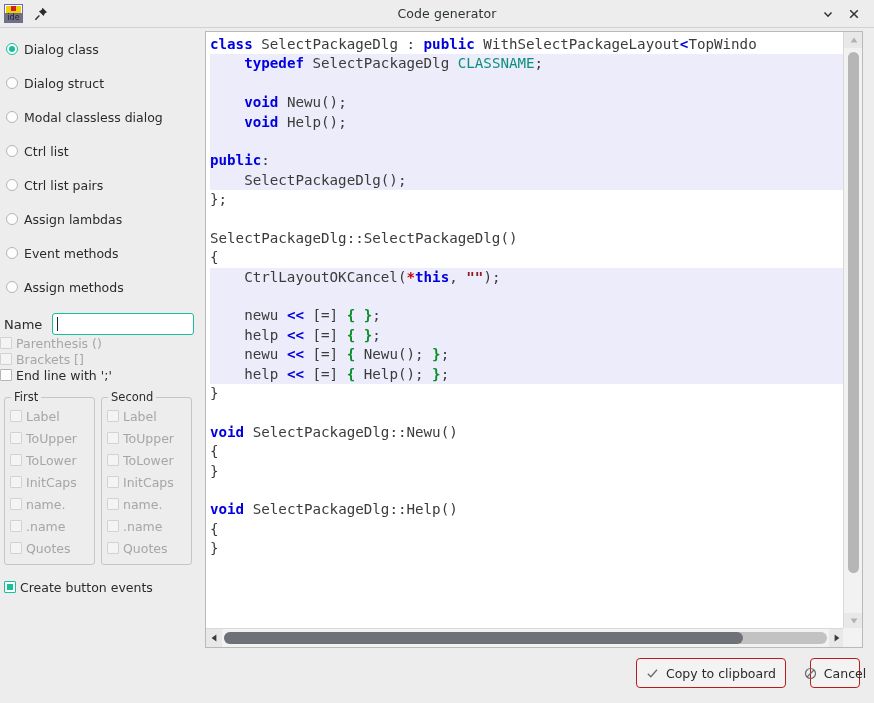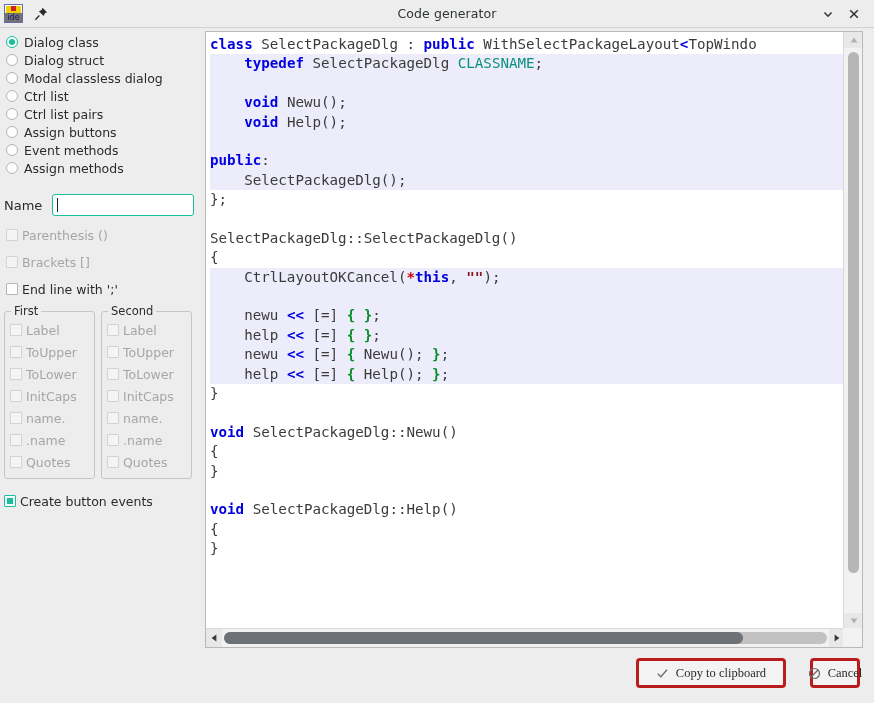--- a/index.html
+++ b/index.html
@@ -57,24 +57,24 @@
 
   
   .leftpanel {
     position: absolute; left: 0; top: 28px;
     width: 205px; height: 620px;
     background: #ededed;
   }
 
   .radio-row {
     display: flex; align-items: center;
-    height: 18px; padding-left: 6px; margin-top: 0px;
+    height: 18px; padding-left: 6px; margin-top: 16px;
     cursor: pointer;
   }
-  .radio-row:first-child { margin-top: 5px; }
+  .radio-row:first-child { margin-top: 12px; }
   .radio {
     width: 12px; height: 12px; border-radius: 50%;
     border: 1.3px solid #b5b5b5; background: #fdfdfd;
     flex: none; margin-right: 6px; position: relative;
   }
   .radio.sel { border-color: #16c09a; }
   .radio.sel::after {
     content: ""; position: absolute;
     left: 2px; top: 2px; width: 6px; height: 6px;
     border-radius: 50%; background: #17bf9a;
@@ -91,21 +91,21 @@
     border: 1.5px solid #17bf9a; border-radius: 3px;
     background: #fff; position: relative;
   }
   .name-input .caret {
     position: absolute; left: 4px; top: 3px;
     width: 1px; height: 14px; background: #222;
   }
 
   .chk-row {
     display: flex; align-items: center;
-    height: 16px; padding-left: 6px; margin-top: 11px;
+    height: 16px; 
     cursor: pointer;
   }
   .chk {
     width: 12px; height: 12px; flex: none; margin-right: 4px;
     border: 1.3px solid #b5b5b5; background: #fdfdfd; border-radius: 1px;
     position: relative;
   }
   .chk.dis { border-color: #d2d2d2; background: #f4f4f4; }
   .chk.on { border-color: #17bf9a; }
   .chk.on::after {
@@ -211,25 +211,24 @@
   }
 
   
   .footer {
     position: absolute; left: 0; bottom: 0;
     width: 874px; height: 55px; background: #ededed;
   }
   .btn {
     position: absolute; top: 10px; height: 30px;
     background: #f3f3f3;
-    border: 3px solid #b91c1c; border-radius: 4px;
+    border: 1px solid #b91c1c; border-radius: 4px;
     display: flex; align-items: center; justify-content: center;
     gap: 7px; font-size: 12.5px; color: #2b2b2b;
     cursor: pointer;
-    font-family: Liberation Serif, serif;
   }
   .btn-copy { right: 88px; width: 150px; }
   .btn-cancel { right: 14px; width: 50px; }
   .bicon { width: 13px; height: 13px; flex: none; }
 </style>
 </head>
 <body>
 
 <div class="titlebar">
   <div class="tb-icon">
@@ -281,21 +280,21 @@
       <div class="radio-row">
         <span class="radio"></span>
         <span class="radio-label">Ctrl list</span>
       </div>
       <div class="radio-row">
         <span class="radio"></span>
         <span class="radio-label">Ctrl list pairs</span>
       </div>
       <div class="radio-row">
         <span class="radio"></span>
-        <span class="radio-label">Assign buttons</span>
+        <span class="radio-label">Assign lambdas</span>
       </div>
       <div class="radio-row">
         <span class="radio"></span>
         <span class="radio-label">Event methods</span>
       </div>
       <div class="radio-row">
         <span class="radio"></span>
         <span class="radio-label">Assign methods</span>
       </div>
     </div>

